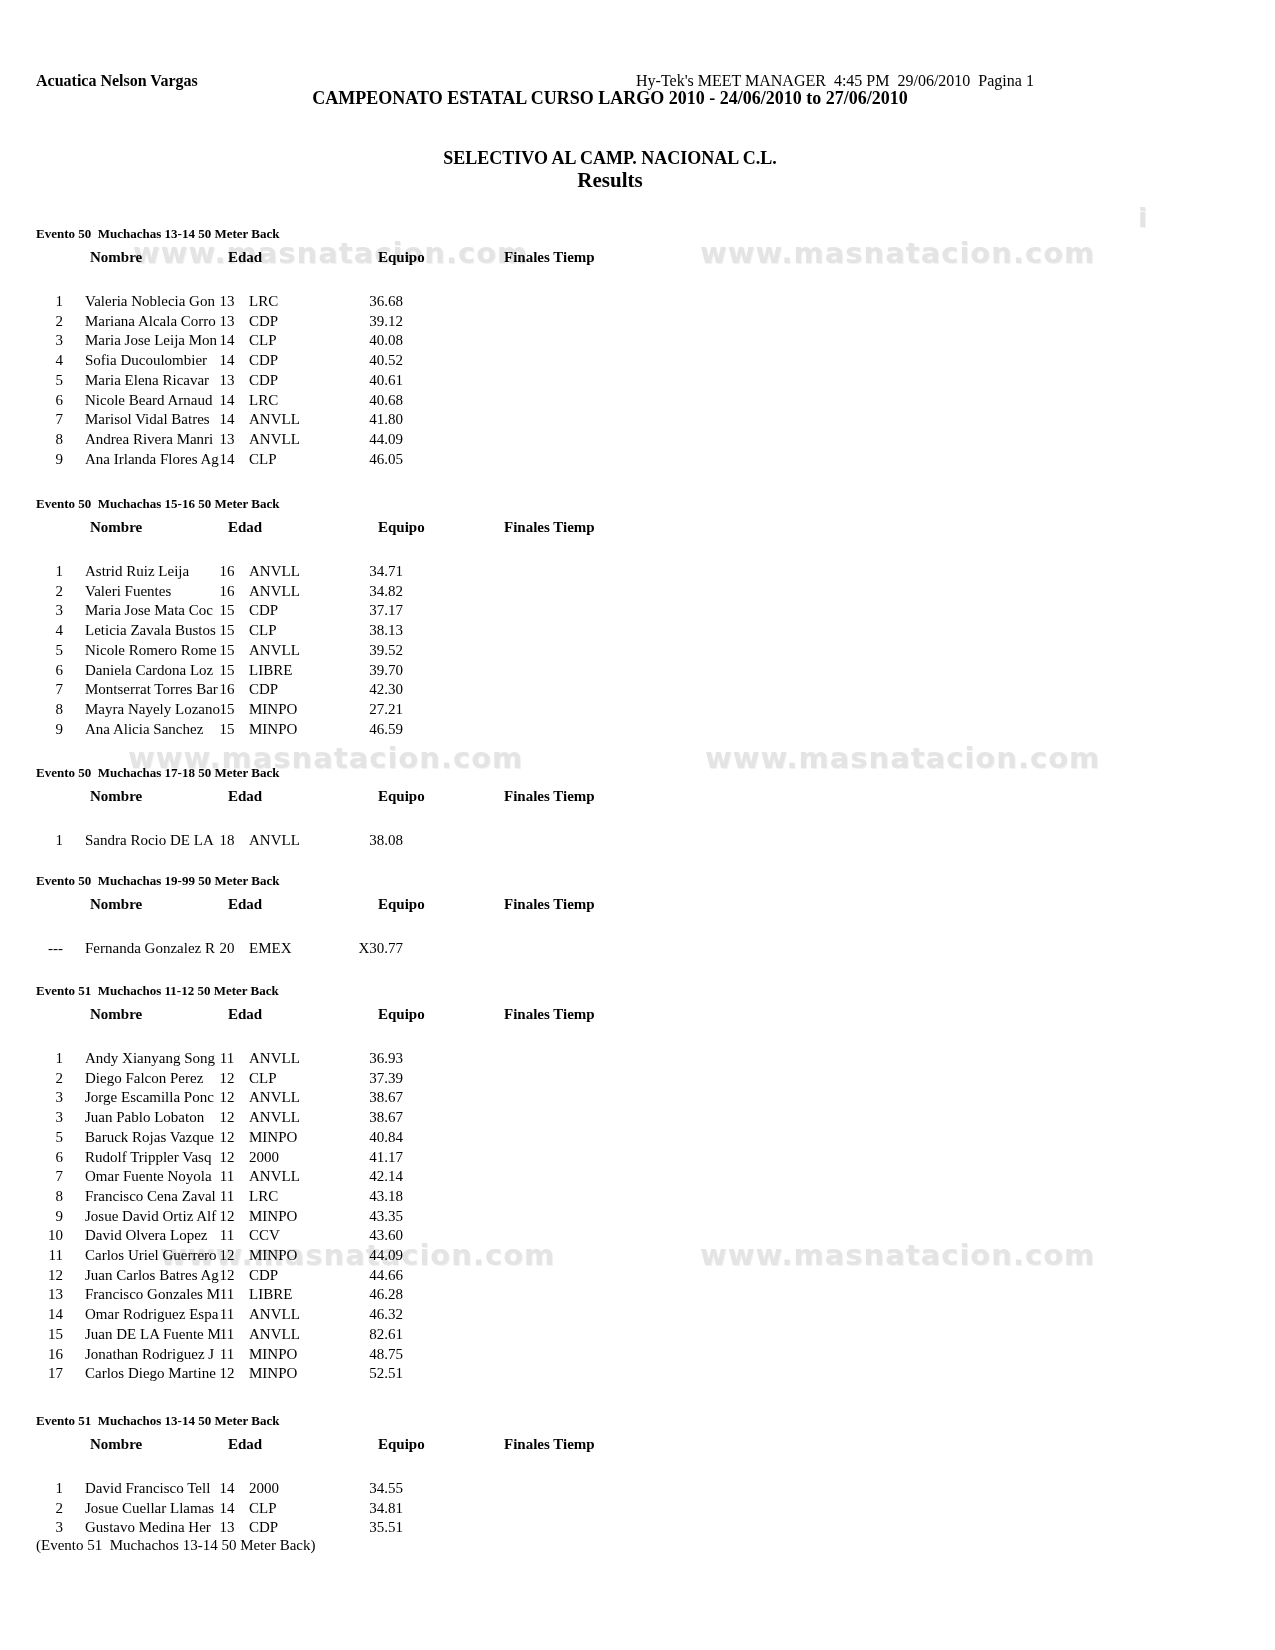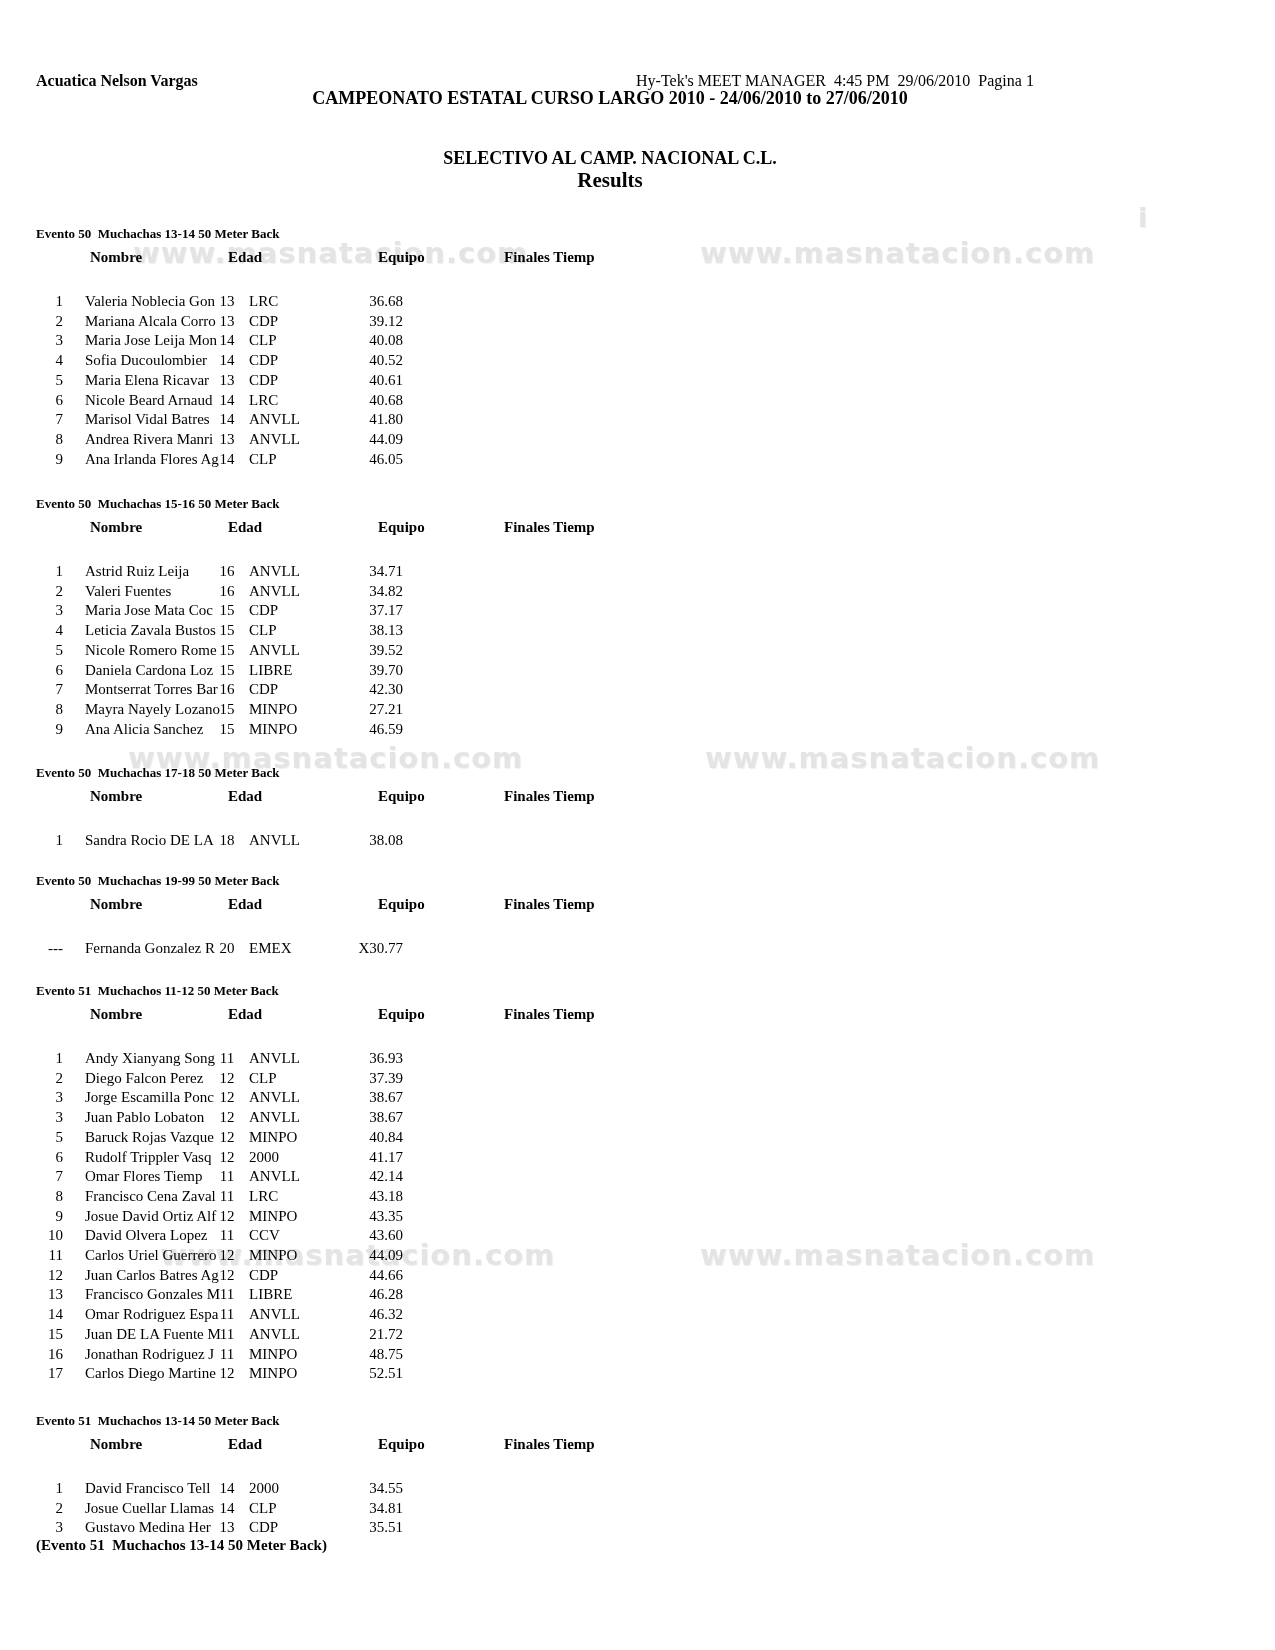--- a/index.html
+++ b/index.html
@@ -33,21 +33,21 @@
   .ch-age{left:212px;}
   .ch-team{left:362px;}
   .ch-finals{left:488px;}
   .row{position:absolute;left:0;width:100%;height:19px;font-size:15px;white-space:nowrap;}
   .row span{position:absolute;top:0;white-space:pre;}
   .cell-place{left:0;width:63px;text-align:right;}
   .cell-name{left:69px;margin-left:16px;}
   .cell-age{left:209px;width:36px;text-align:center;}
   .cell-team{left:249px;}
   .cell-time{left:320px;width:83px;text-align:right;}
-  .footer-note{position:absolute;left:36px;top:1537px;font-weight:bold;font-size:15px;white-space:pre;z-index:1;}
+  .footer-note{position:absolute;left:36px;top:1537px;font-weight:normal;font-size:15px;white-space:pre;z-index:1;}
 </style>
 </head>
 <body>
 
 <div class="page">
 
   <div class="wm" style="left:133px;top:236px;">www.masnatacion.com</div>
   <div class="wm" style="left:700px;top:236px;">www.masnatacion.com</div>
   <div class="wm" style="left:128px;top:741px;">www.masnatacion.com</div>
   <div class="wm" style="left:705px;top:741px;">www.masnatacion.com</div>
@@ -283,21 +283,21 @@
         </div>
         <div class="row" style="top: 165.5px;">
           <span class="cell-place">6</span>
           <span class="cell-name">Rudolf Trippler Vasq</span>
           <span class="cell-age">12</span>
           <span class="cell-team">2000</span>
           <span class="cell-time">41.17</span>
         </div>
         <div class="row" style="top: 185.2px;">
           <span class="cell-place">7</span>
-          <span class="cell-name">Omar Flores Tiemp</span>
+          <span class="cell-name">Omar Fuente Noyola</span>
           <span class="cell-age">11</span>
           <span class="cell-team">ANVLL</span>
           <span class="cell-time">42.14</span>
         </div>
         <div class="row" style="top: 204.9px;">
           <span class="cell-place">8</span>
           <span class="cell-name">Francisco Cena Zaval</span>
           <span class="cell-age">11</span>
           <span class="cell-team">LRC</span>
           <span class="cell-time">43.18</span>
@@ -342,21 +342,21 @@
           <span class="cell-name">Omar Rodriguez Espa</span>
           <span class="cell-age">11</span>
           <span class="cell-team">ANVLL</span>
           <span class="cell-time">46.32</span>
         </div>
         <div class="row" style="top: 342.8px;">
           <span class="cell-place">15</span>
           <span class="cell-name">Juan DE LA Fuente M</span>
           <span class="cell-age">11</span>
           <span class="cell-team">ANVLL</span>
-          <span class="cell-time">21.72</span>
+          <span class="cell-time">82.61</span>
         </div>
         <div class="row" style="top: 362.5px;">
           <span class="cell-place">16</span>
           <span class="cell-name">Jonathan Rodriguez J</span>
           <span class="cell-age">11</span>
           <span class="cell-team">MINPO</span>
           <span class="cell-time">48.75</span>
         </div>
         <div class="row" style="top: 382.2px;">
           <span class="cell-place">17</span>

